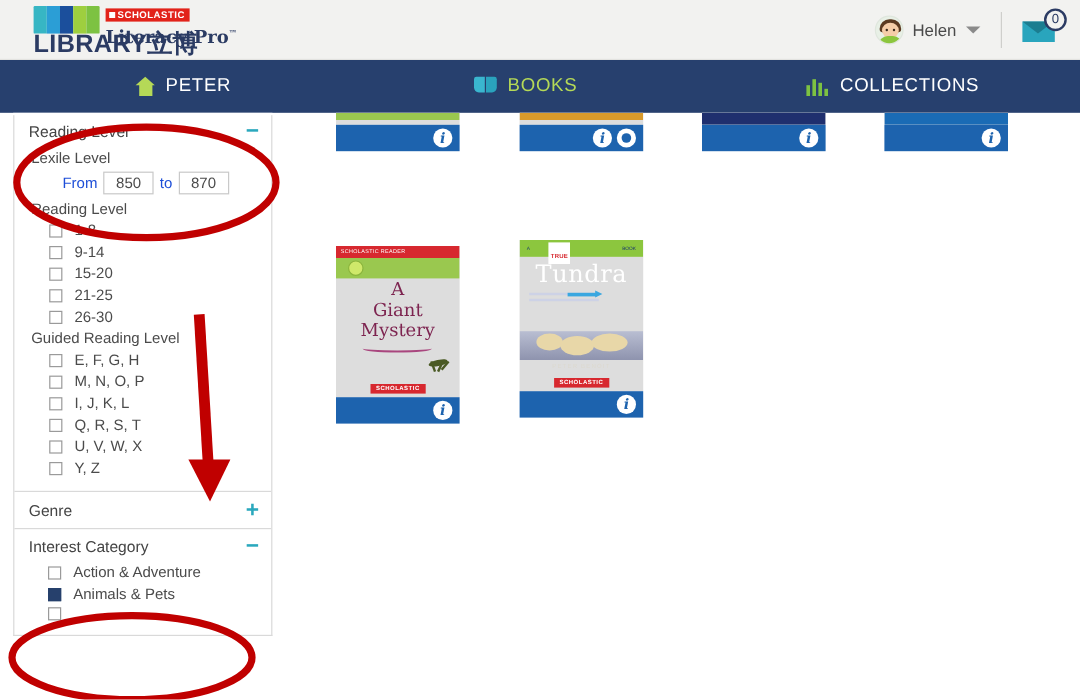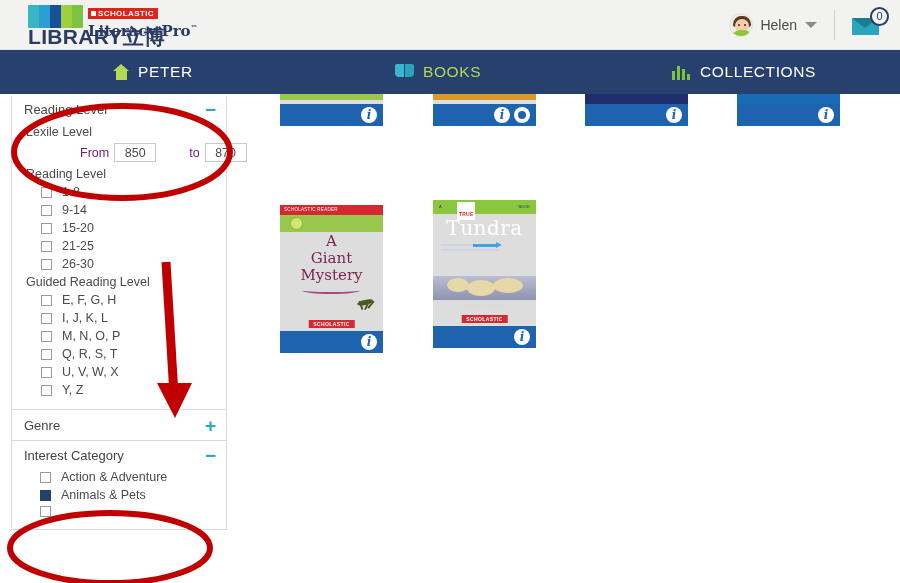--- a/index.html
+++ b/index.html
@@ -111,21 +111,21 @@
   .sub-label { color: #4b4b4b; font-size: 12.5px; margin: 3px 0 4px 0; }
   .cb-row { display: flex; align-items: center; margin: 4px 0 4px 0; }
   .cb {
     width: 11px; height: 11px; border: 1px solid #9a9a9a; background: #fff;
     display: inline-block; flex: none; margin-right: 10px;
   }
   .cb.checked { background: #26406c; border-color: #26406c; }
   .cb-label { font-size: 12.5px; color: #4b4b4b; }
   .cb-row.indent { margin-left: 15px; }
   .range-row { display: flex; align-items: center; margin: 2px 0 5px 26px; }
-  .range-row span { font-size: 12.5px; color: #701a75; margin-left: 28px; }
+  .range-row span { font-size: 12.5px; color: #1d4ed8; }
   .range-input {
     width: 42px; height: 19px; border: 1px solid #c9c9c9; background:#fff;
     font-size: 12.5px; color: #4b4b4b; text-align: center; margin: 0 5px;
     font-family: "Liberation Sans", sans-serif; padding: 0;
   }
   .top-strip { position:absolute; left:11px; top:94px; width:216px; height:2px; background:#fff; }
 
   
   .results { position: absolute; left: 240px; top: 94px; width: 660px; height: 489px; }
   .card { position: absolute; width: 103px; }
@@ -304,25 +304,25 @@
         </div>
 
         <div class="sub-label">Guided Reading Level</div>
 
         <div class="cb-row indent">
           <span class="cb"></span>
           <span class="cb-label">E, F, G, H</span>
         </div>
         <div class="cb-row indent">
           <span class="cb"></span>
+          <span class="cb-label">M, N, O, P</span>
+        </div>
+        <div class="cb-row indent">
+          <span class="cb"></span>
           <span class="cb-label">I, J, K, L</span>
-        </div>
-        <div class="cb-row indent">
-          <span class="cb"></span>
-          <span class="cb-label">M, N, O, P</span>
         </div>
         <div class="cb-row indent">
           <span class="cb"></span>
           <span class="cb-label">Q, R, S, T</span>
         </div>
         <div class="cb-row indent">
           <span class="cb"></span>
           <span class="cb-label">U, V, W, X</span>
         </div>
         <div class="cb-row indent">

